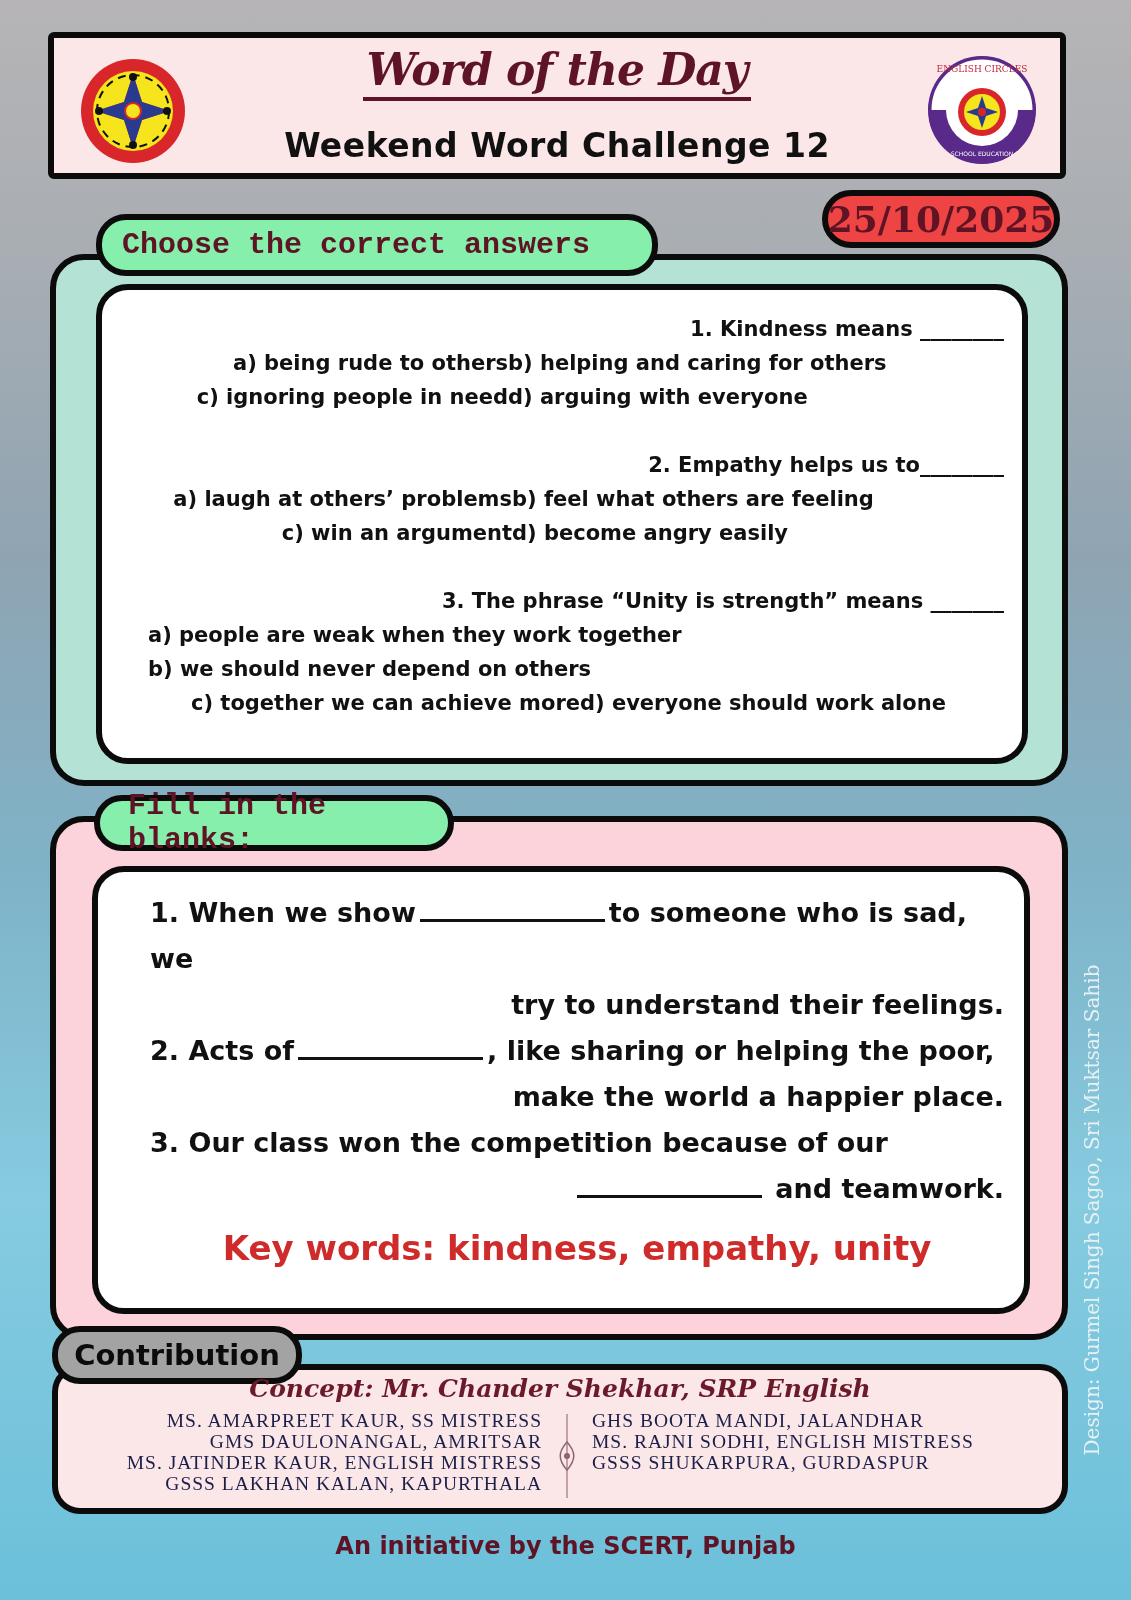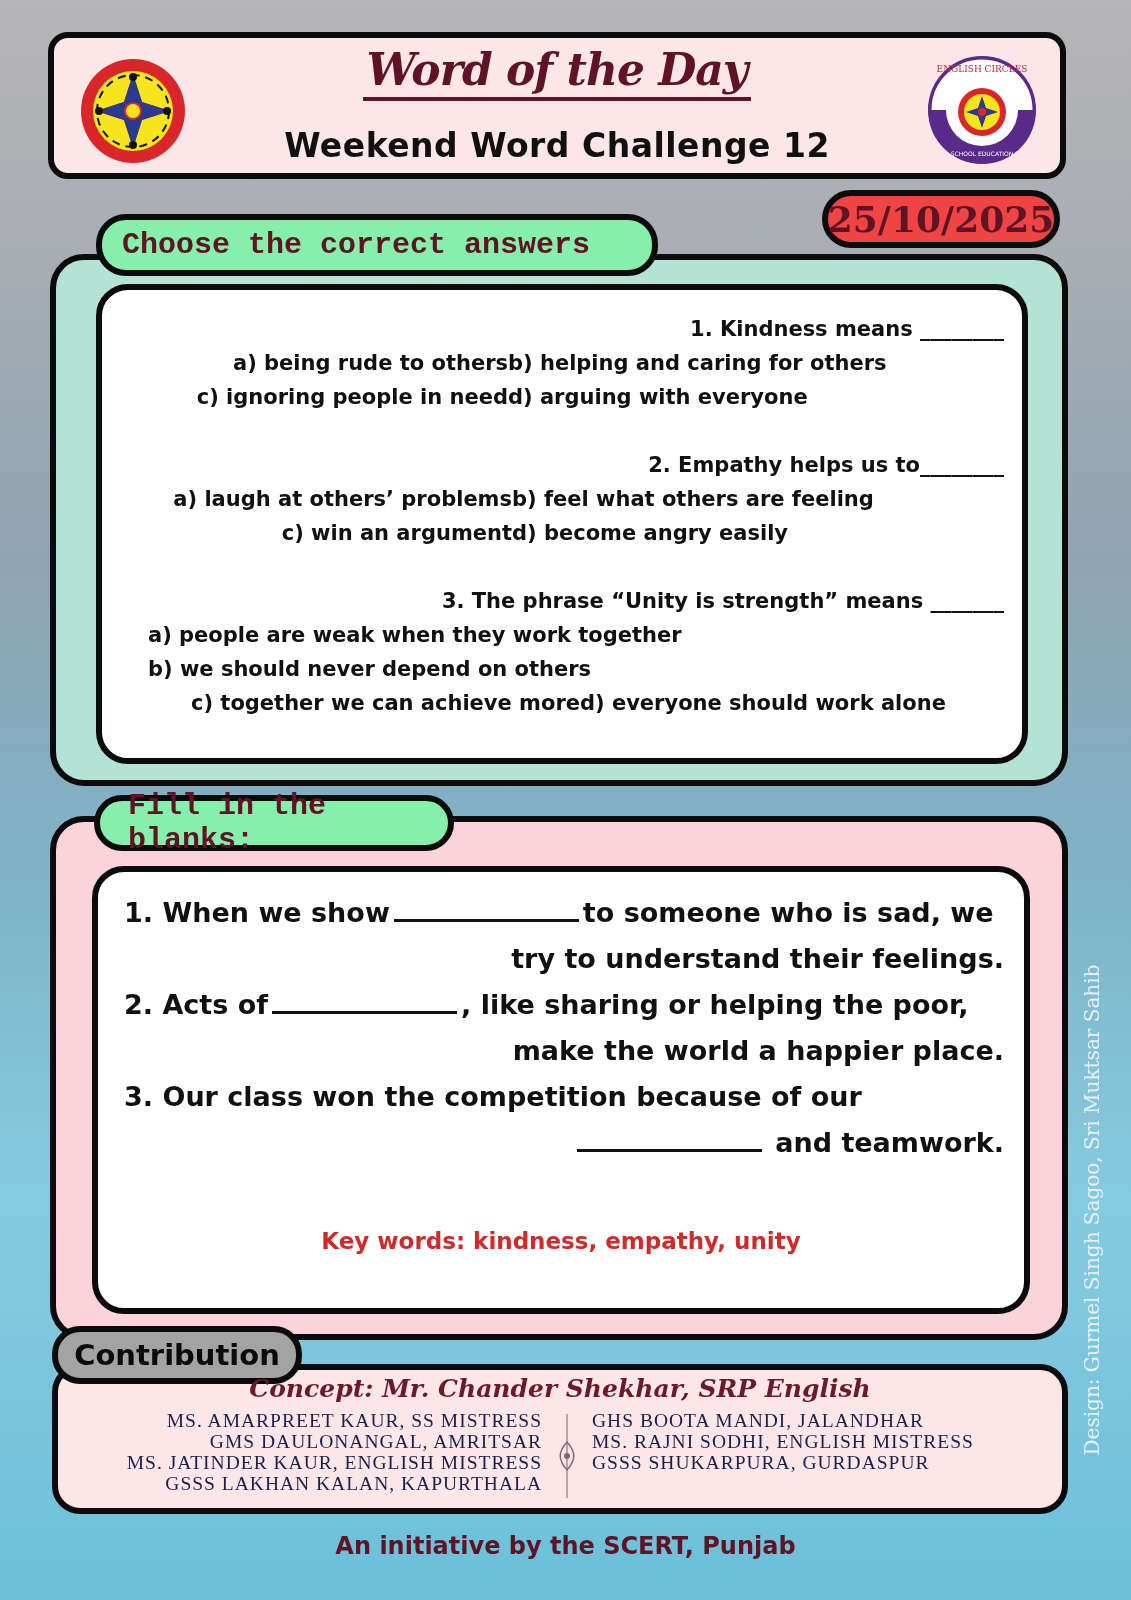--- a/index.html
+++ b/index.html
@@ -8,21 +8,21 @@
     position: relative;
     font-family: "DejaVu Sans", sans-serif;
     background: linear-gradient(180deg, #b6b4b6 0%, #a9aeb3 15%, #8fa4b2 35%, #7fb3c8 55%, #86cbe0 75%, #6cc0da 100%);
   }
   .abs { position: absolute; }
   .blk-border { border: 6px solid #0b0b0b; }
 
   
   .header {
     left: 48px; top: 32px; width: 1018px; height: 147px;
-    background: #fbe6e8; border-radius: 20px;
+    background: #fbe6e8; border-radius: 6px;
   }
   .logo-left { left: 24px; top: 18px; width: 110px; height: 110px; }
   .logo-right { right: 22px; top: 16px; width: 112px; height: 112px; }
   .title {
     left: 0; right: 0; top: 6px; text-align: center;
     font-family: "DejaVu Serif", serif; font-style: italic; font-weight: bold;
     font-size: 44px; color: #5e1424; letter-spacing: -1px;
   }
   .title span { border-bottom: 4px solid #5e1424; padding: 0 4px 2px; }
   .subtitle {
@@ -68,26 +68,26 @@
   .q { font-weight: bold; font-size: 21px; color: #111; line-height: 34px; }
   .q-list { left: 124px; top: 312px; width: 880px; }
   .q-block { margin-bottom: 34px; text-align: right; }
   .q-row { display: flex; padding-left: 24px; }
   .q-row .c1 { width: 360px; }
   .q-block:nth-child(2) .q-row .c1 { width: 364px; }
   .q-block:nth-child(3) .q-row .c1 { width: 432px; }
 
   
   .fib-list { left: 124px; top: 890px; width: 880px; }
-  .f { font-weight: bold; font-size: 27px; color: #111; line-height: 46px; }
+  .f { font-weight: bold; font-size: 27px; color: #111; line-height: 46px; margin-left: 26px; }
   .f .cont { padding-left: 36px; text-align: right; }
   .blank { display: inline-block; width: 185px; border-bottom: 3px solid #111; height: 24px; vertical-align: baseline; margin: 0 4px; }
   .key {
-    left: 92px; width: 938px; top: 1228px; text-align: center;
-    font-weight: bold; font-size: 23px; color: #d02b2b;
+    left: 108px; width: 938px; top: 1228px; text-align: center;
+    font-weight: bold; font-size: 34px; color: #d02b2b;
   }
 
   
   .tab-contrib {
     left: 52px; top: 1326px; width: 250px; height: 58px;
     background: #a3a3a3; border-radius: 28px;
     display: flex; align-items: center; justify-content: center;
     font-family: "DejaVu Sans", sans-serif; font-weight: bold; font-size: 29px; color: #0b0b0b;
   }
   .contrib-box {

